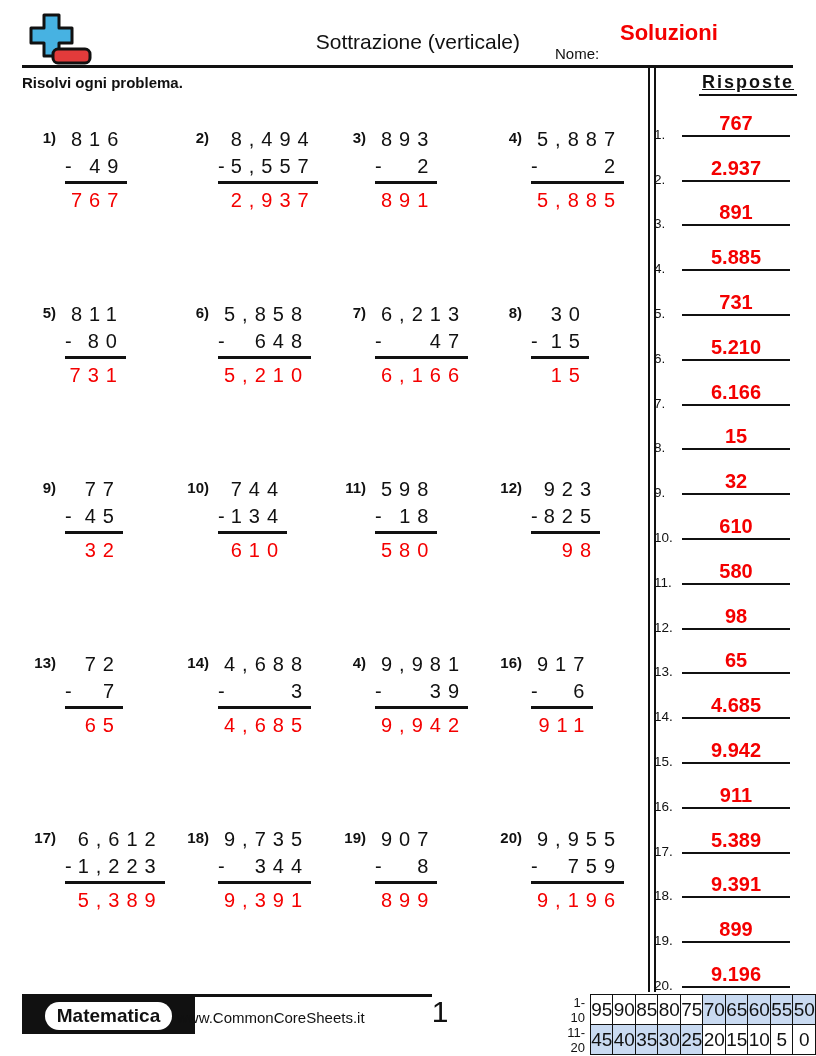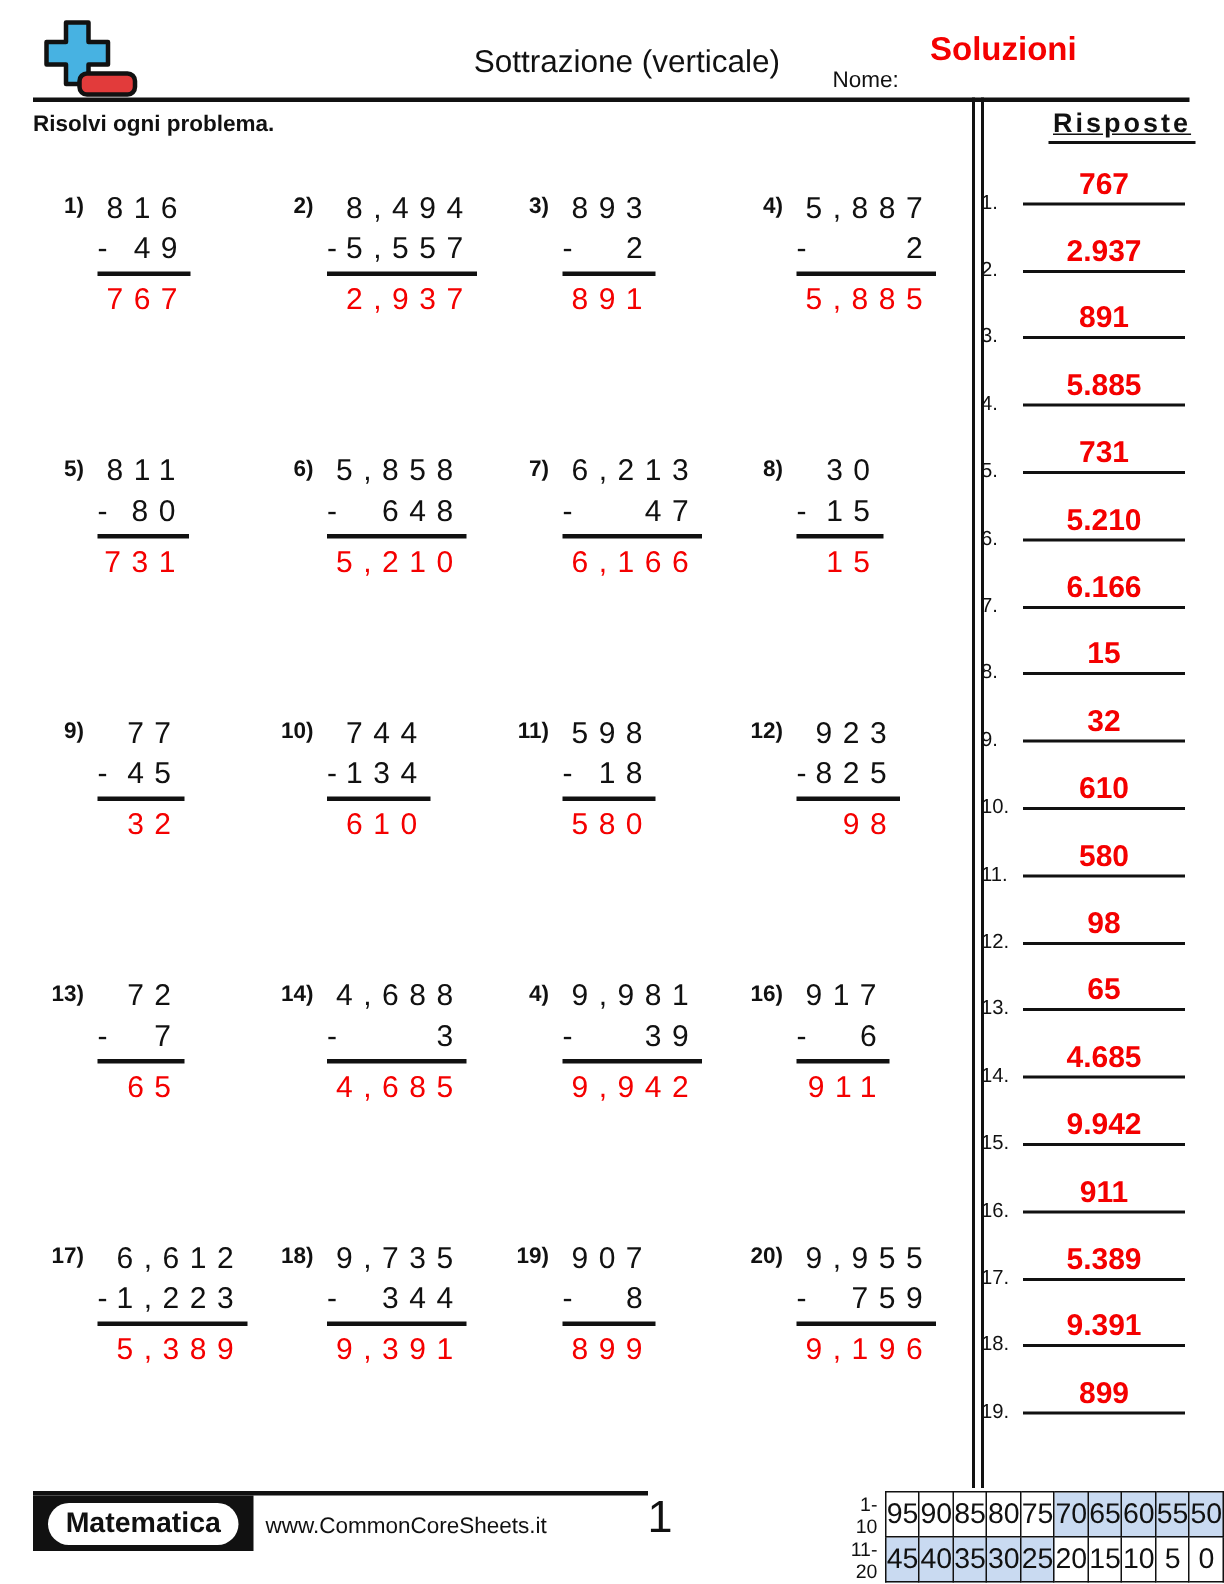--- a/index.html
+++ b/index.html
@@ -37,21 +37,21 @@
   .p-num{width:32px;text-align:right;font-weight:bold;font-size:15px;margin-right:9px;padding-top:3px;flex:none;}
   .num{font-size:20px;letter-spacing:7px;line-height:27px;white-space:nowrap;}
   .p-body{display:inline-flex;flex-direction:column;min-width:58px;}
   .p-minuend{text-align:right;padding:0 2px 0 6px;}
   .p-subrow{display:flex;justify-content:space-between;gap:6px;padding:0 2px 0 0;}
   .p-minus{letter-spacing:0;}
   .p-bar{height:3px;background:var(--ink);margin:1px 0 2px;}
   .p-answer{text-align:right;color:var(--red);padding:1px 2px 0 0;}
   
   .footer-rule{left:22px;top:994px;width:410px;height:3px;background:var(--ink);}
-  .brand-box{left:22px;top:997px;width:147px;height:37px;background:var(--ink);display:flex;align-items:center;justify-content:center;}
+  .brand-box{left:22px;top:997px;width:173px;height:37px;background:var(--ink);display:flex;align-items:center;justify-content:center;}
   .brand-pill{background:#fff;border-radius:17px;padding:3px 12px;font-size:19px;font-weight:bold;}
   .site-url{left:177px;top:1009px;font-size:15px;}
   .page-num{left:410px;top:995px;width:60px;text-align:center;font-size:30px;}
   .grade-table{left:524px;top:994px;margin-left:40px;}
   .grade-table table{border-collapse:collapse;}
   .glabel{border:none;font-size:13px;text-align:right;padding:0 5px 0 0;width:34px;}
   .gcell{border:1.8px solid var(--ink);width:23px;height:18.5px;text-align:center;font-size:19px;padding:0;}
   .gcell.shaded{background:var(--cell-blue);}
 </style>
 </head>
@@ -181,20 +181,25 @@
     <span class="a-val">9.391</span>
     <span class="a-line"></span>
   </div>
 
   <div class="ans-item">
     <span class="a-num">19.</span>
     <span class="a-val">899</span>
     <span class="a-line"></span>
   </div>
 
+  <div class="ans-item">
+    <span class="a-num">20.</span>
+    <span class="a-val">9.196</span>
+    <span class="a-line"></span>
+  </div>
 </div>
 
   <div class="problems-grid" id="problems-grid">
   <div class="problem">
     <div class="p-num">1)</div>
     <div class="p-body">
       <div class="p-minuend num">816</div>
       <div class="p-subrow">
         <span class="p-minus num">-</span>
         <span class="p-subtrahend num">49</span>

